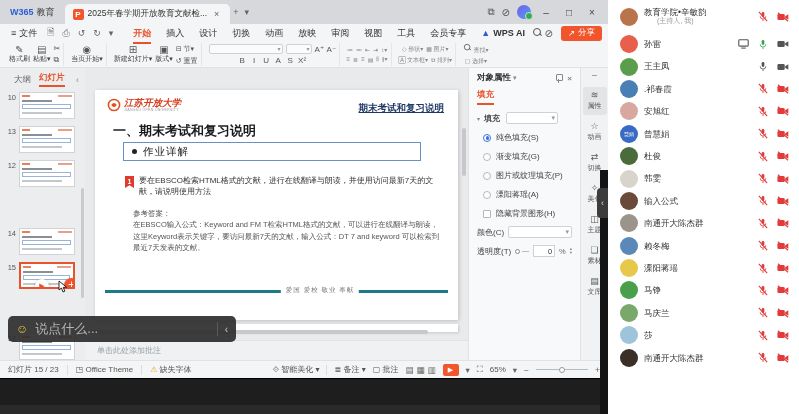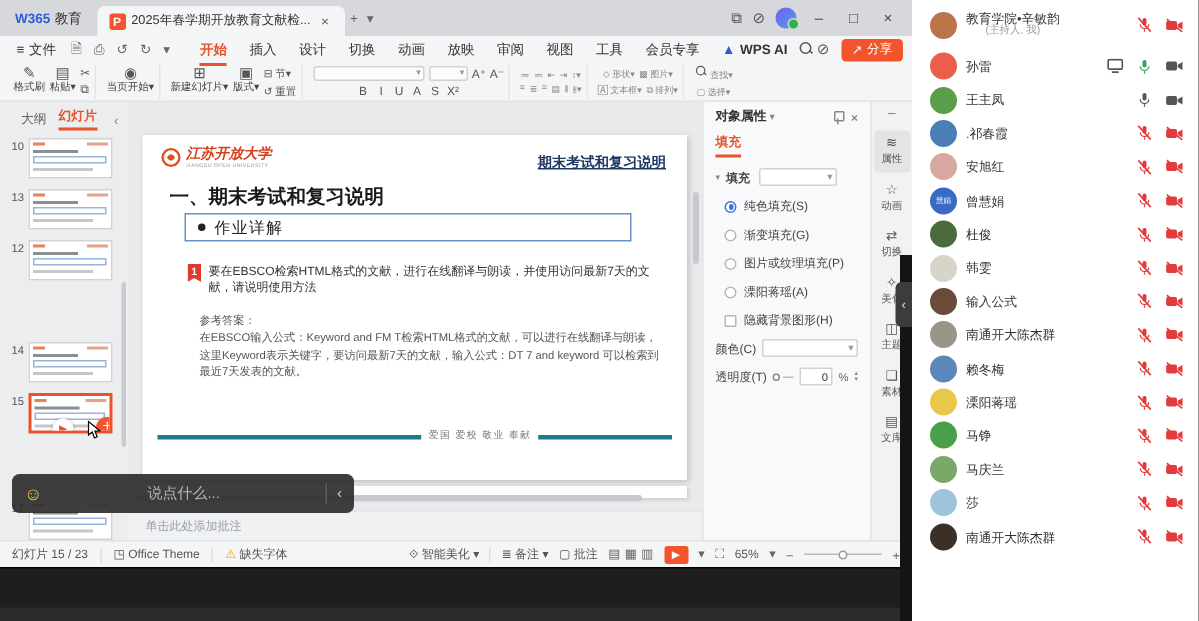--- a/index.html
+++ b/index.html
@@ -135,21 +135,21 @@
   .sb-right { margin-left:auto; display:flex; align-items:center; gap:7px; }
   .sb-ico { font-size:8.5px; color:#666; }
   .viewbox { display:flex; gap:3px; }
   .play-btn { background:#f2542b; color:#fff; width:16px; height:12px; border-radius:2px; font-size:7px; display:flex; align-items:center; justify-content:center; }
   .zoom-track { width:52px; height:1px; background:#b9bcbf; position:relative; }
   .zoom-track .knob { position:absolute; left:45%; top:-2.5px; width:6px; height:6px; border-radius:50%; background:#fff; border:1px solid #999; }
 
   
   .chatbar { position:absolute; left:8px; bottom:36px; width:228px; height:26px; background:rgba(46,46,46,.92); border-radius:5px; display:flex; align-items:center; padding:0 8px; gap:7px; z-index:9; }
   .smiley { color:#f5c242; font-size:12px; }
-  .chat-ph { color:#b5b5b5; font-size:10px; flex:1;text-align:center; }
+  .chat-ph { color:#b5b5b5; font-size:13px; flex:1; }
   .chat-sep { width:1px; height:14px; background:#5a5a5a; }
   .chat-col { color:#ccc; font-size:10px; }
 
   
   .divider { position:absolute; left:600px; top:170px; width:8px; height:244px; background:#141414; z-index:5; }
   .handle { position:absolute; left:-3px; top:18px; width:11px; height:30px; background:#3c3c3c; border-radius:4px 0 0 4px; color:#ddd; font-size:9px; display:flex; align-items:center; justify-content:center; }
 
   .bottom-dark { position:absolute; left:0; top:378px; width:608px; height:36px; background:#1e1e1e; border-top:1px solid #000; }
   .bottom-dark::after { content:""; position:absolute; left:0; bottom:0; width:100%; height:9px; background:#2a2a2a; }
 

